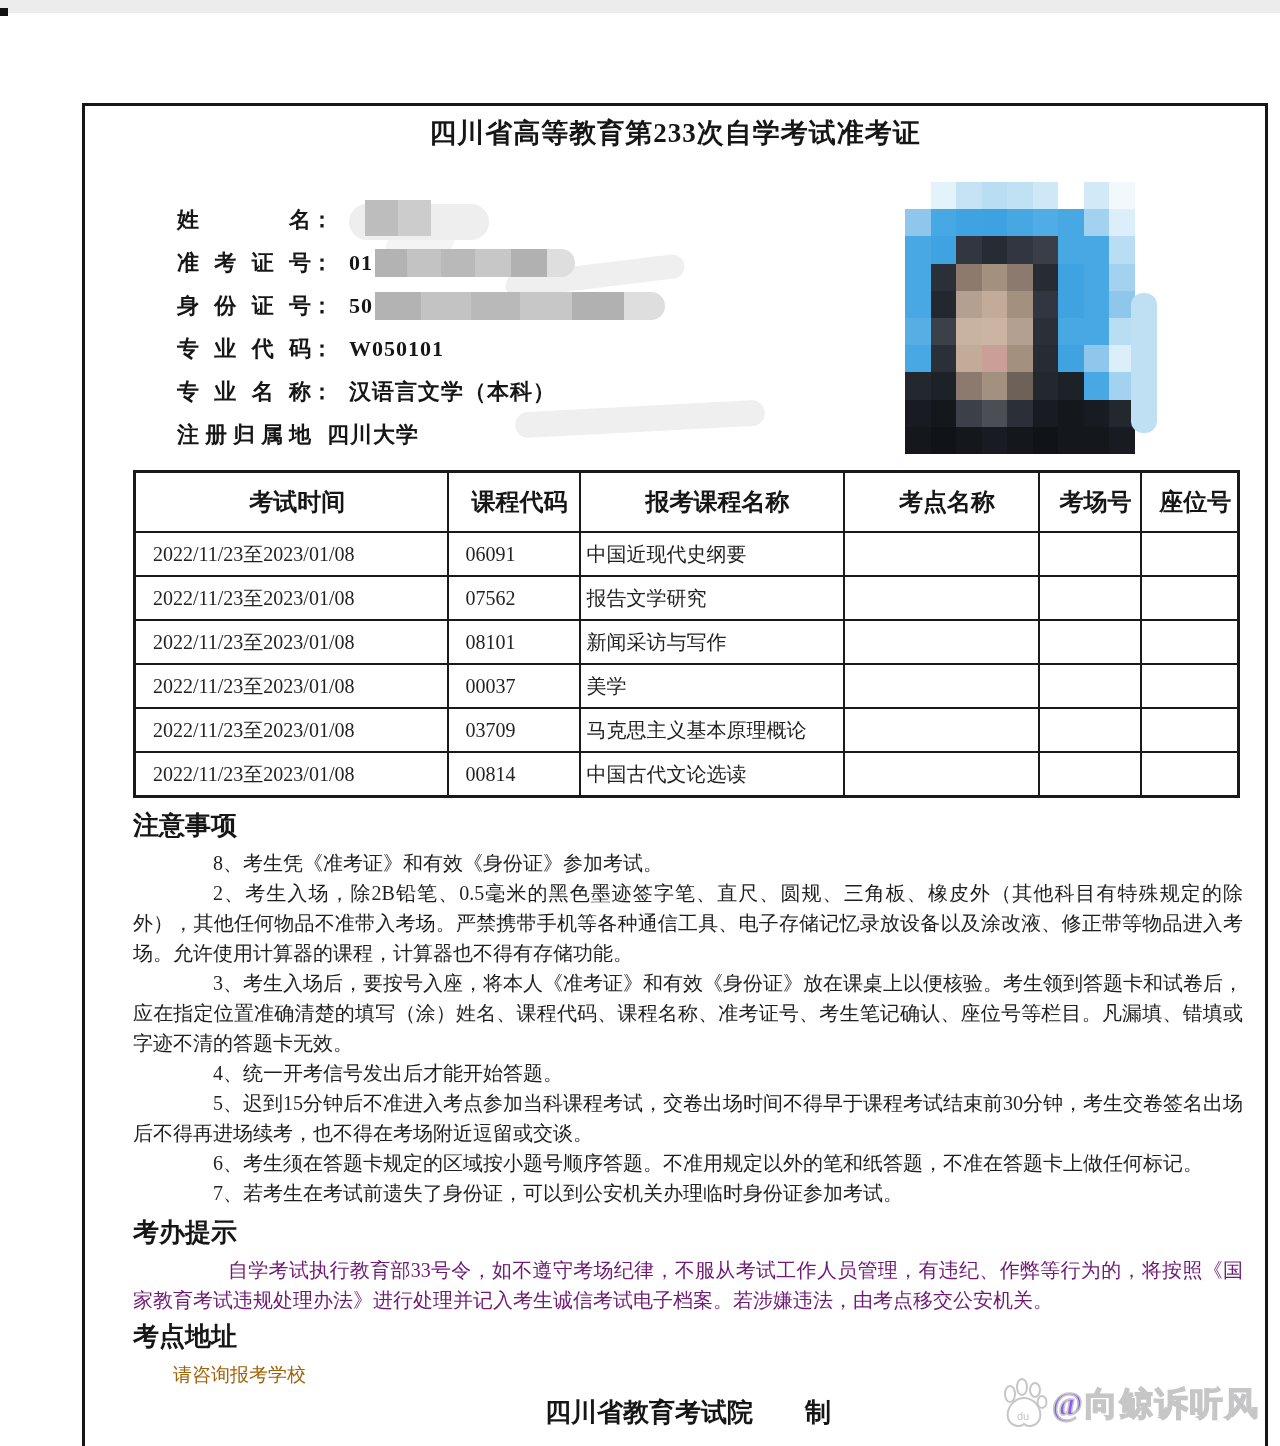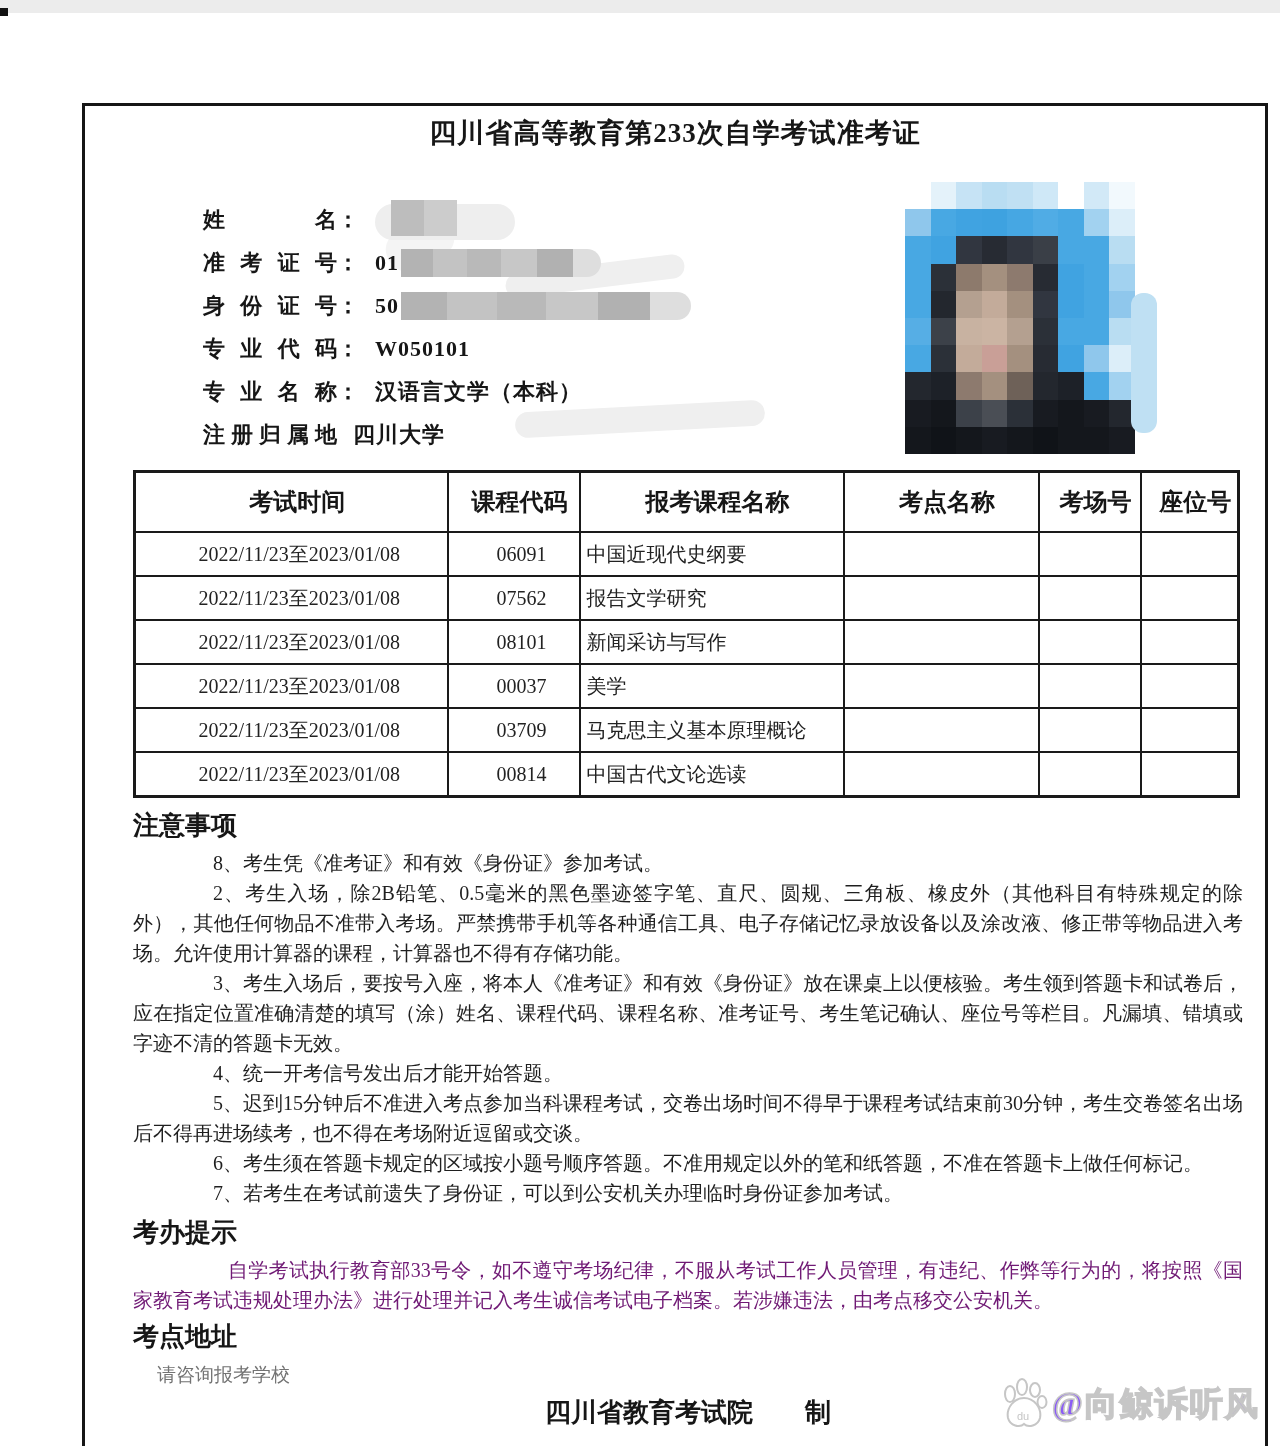--- a/index.html
+++ b/index.html
@@ -15,21 +15,21 @@
   .sheet{
     position:absolute;left:82px;top:103px;width:1180px;height:1370px;
     border:3px solid #161616;background:#fff;
   }
   .title{
     margin-top:11px;text-align:center;font-size:27px;font-weight:bold;
     letter-spacing:1px;line-height:32px;
   }
 
   
-  .info{position:absolute;left:118px;top:92px;width:700px;font-family:Liberation Serif, serif;}
+  .info{position:absolute;left:92px;top:92px;width:700px;font-family:Liberation Serif, serif;}
   .info-row{height:43px;display:flex;align-items:center;font-size:22px;font-weight:bold;}
   .info-label{display:inline-block;width:134px;text-align:justify;text-align-last:justify;}
   .info-colon{display:inline-block;}
   .info-value{margin-left:16px;letter-spacing:1px;white-space:nowrap;}
 
   .blur-name{position:relative;margin-left:16px;width:150px;height:40px;}
   .blur-name .bg{position:absolute;left:0;top:4px;width:140px;height:36px;background:#eeeeee;border-radius:18px;}
   .blur-name .c1{position:absolute;left:16px;top:0;width:33px;height:36px;background:#bdbdbd;}
   .blur-name .c2{position:absolute;left:49px;top:0;width:33px;height:36px;background:#cccccc;}
 
@@ -48,31 +48,31 @@
   
   .photo{position:absolute;left:820px;top:76px;width:230px;height:272px;
     display:grid;grid-template-columns:repeat(9,1fr);grid-template-rows:repeat(10,1fr);}
   .photo div{width:100%;height:100%;}
   .photo-splash{position:absolute;left:1046px;top:187px;width:26px;height:140px;background:#bfe0f3;border-radius:12px;}
 
   
   table.exam{position:absolute;left:48px;top:364px;width:1104px;
     border-collapse:collapse;table-layout:fixed;border:3px solid #1a1a1a;}
   table.exam th{height:56px;font-size:24px;font-weight:bold;border:2px solid #1a1a1a;text-align:center;padding-left:13px;}
-  table.exam td{height:40px;font-size:20px;border:2px solid #1a1a1a;text-align:center;color:#222;padding-left:17px;}
+  table.exam td{height:40px;font-size:20px;border:2px solid #1a1a1a;text-align:left;color:#222;padding-left:17px;}
   table.exam td.course{text-align:left;padding-left:6px;}
 
   
   .notes{position:absolute;left:48px;top:704px;width:1110px;}
   .section-heading{font-size:26px;font-weight:bold;margin:0 0 6px 0;line-height:32px;}
   .notice-p{margin:0;font-size:20px;line-height:30px;text-indent:80px;color:#1f1f1f;text-align:justify;}
   .office-p{margin:0;font-size:20px;line-height:30px;text-indent:95px;color:#701a75;text-align:justify;}
   .office-h{margin-top:9px;}
   .venue-h{margin-top:6px;}
-  .venue-p{margin:10px 0 0 24px;font-size:19px;line-height:24px;color:#737373;}
+  .venue-p{margin:10px 0 0 40px;font-size:19px;line-height:24px;color:#a16207;}
   .footer-line{margin-top:10px;text-align:center;font-size:26px;font-weight:bold;line-height:32px;}
 
   
   .watermark{position:absolute;left:1000px;top:1378px;display:flex;align-items:center;white-space:nowrap;}
   .watermark-text{
     font-size:33px;font-weight:bold;color:#8b5cf6;
     -webkit-text-stroke:1.5px #c6c6c6;
     text-shadow:0 0 1px #c0c0c0;
     letter-spacing:2px;
   }

